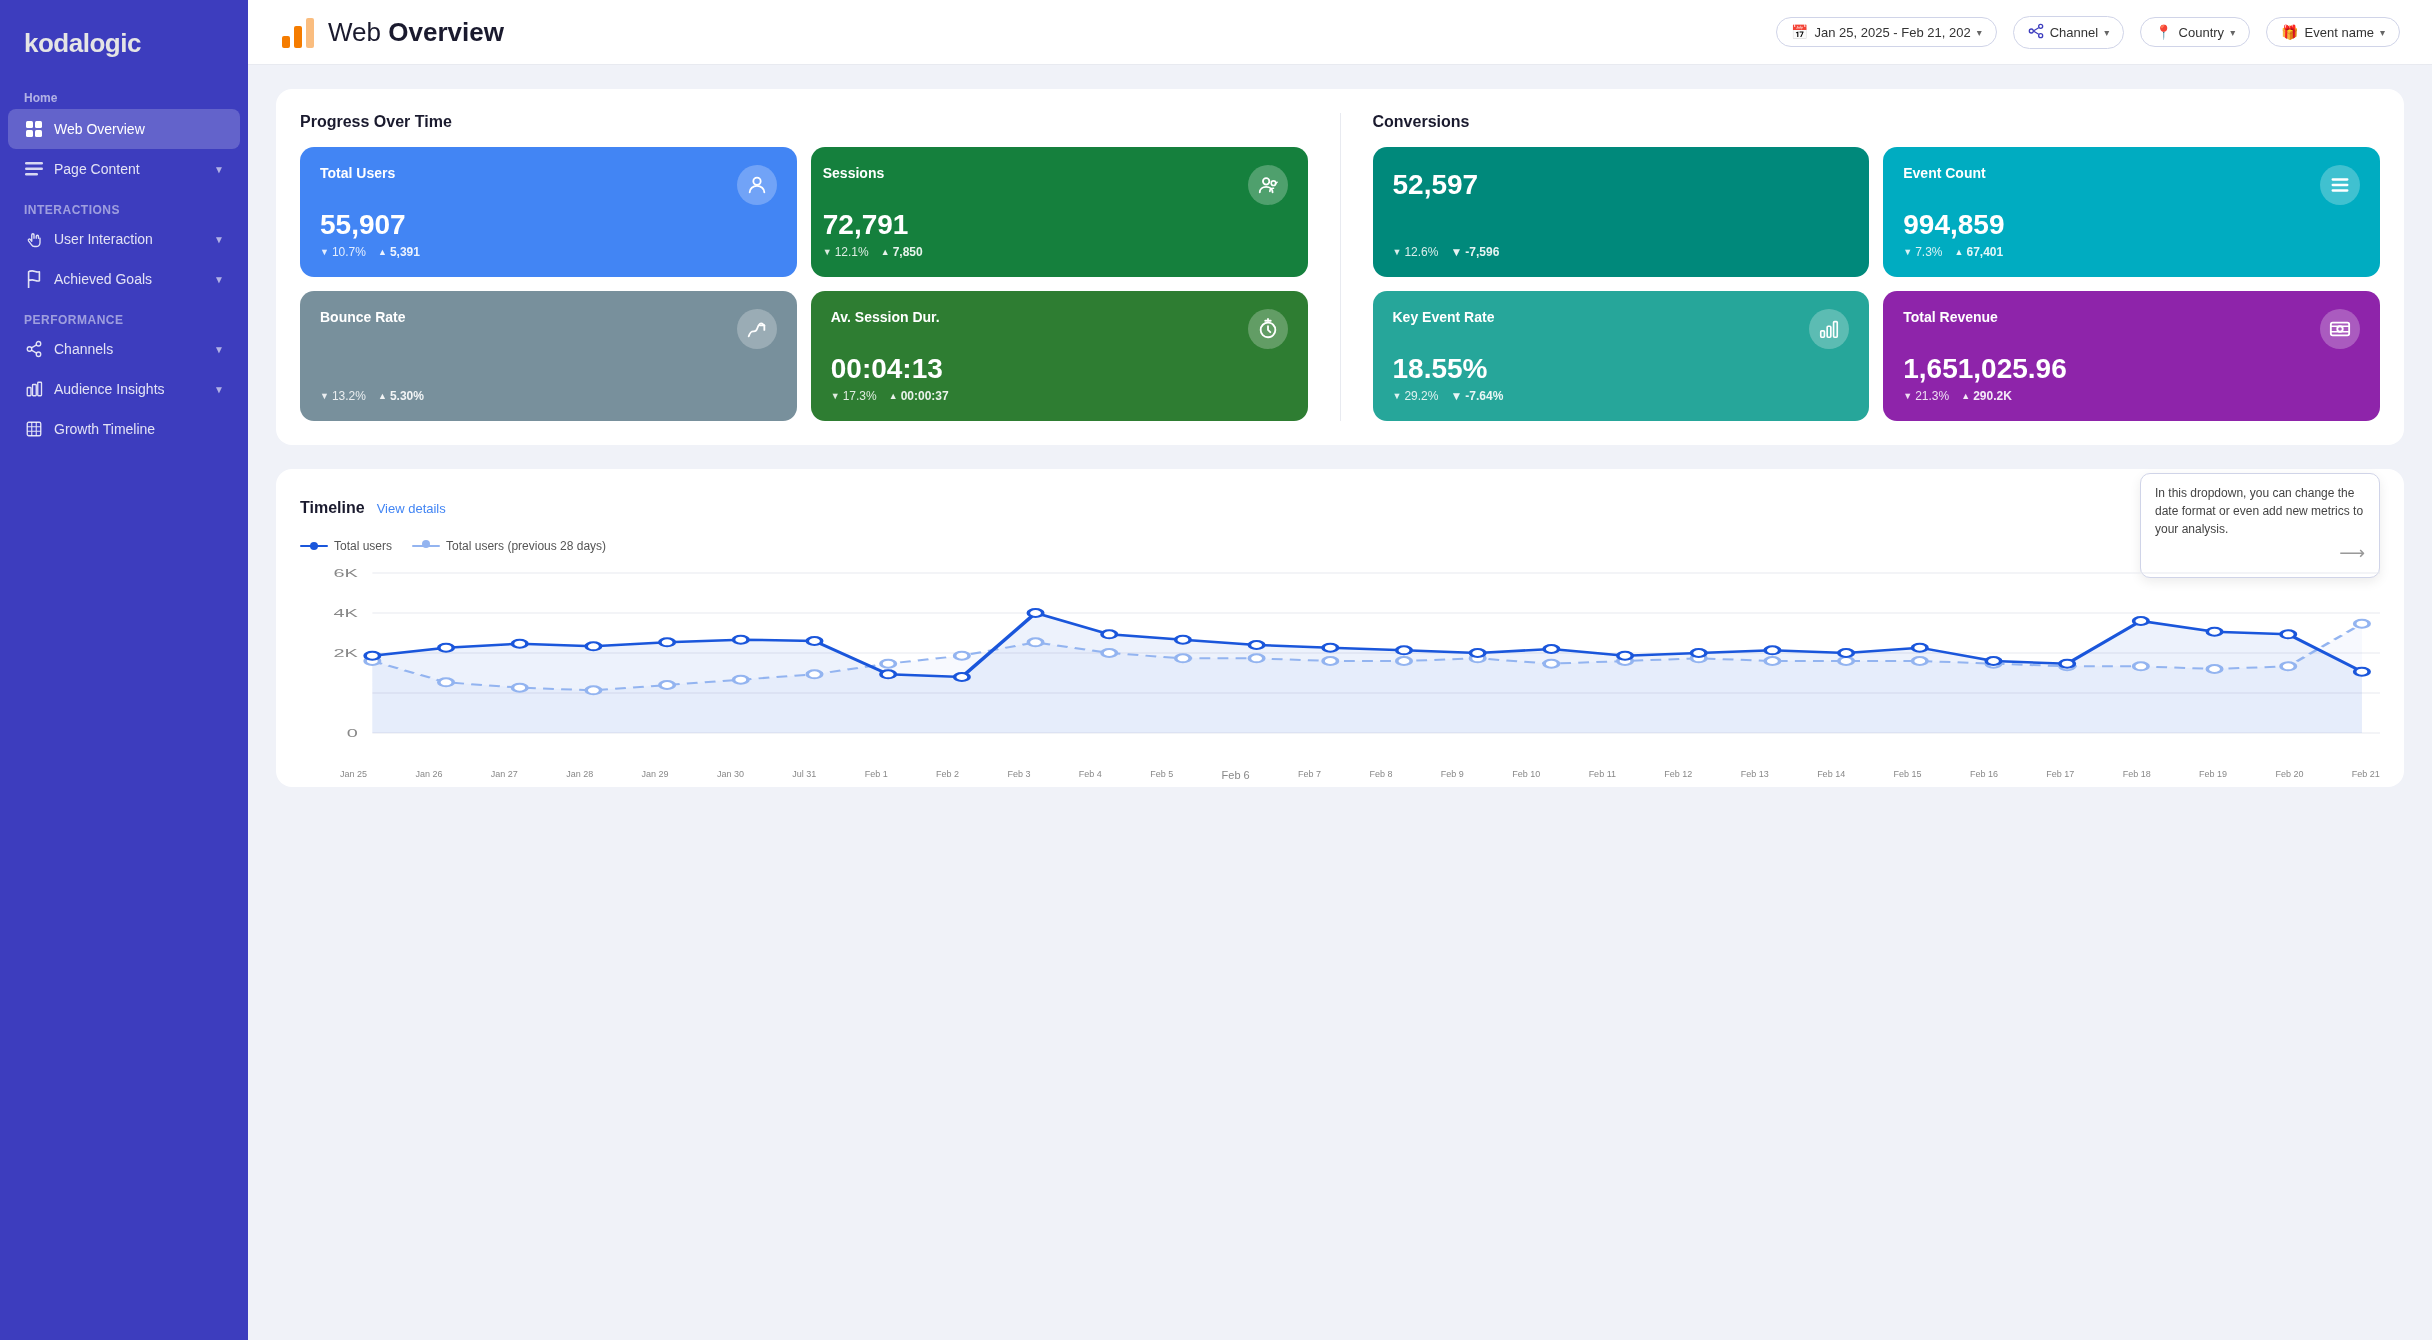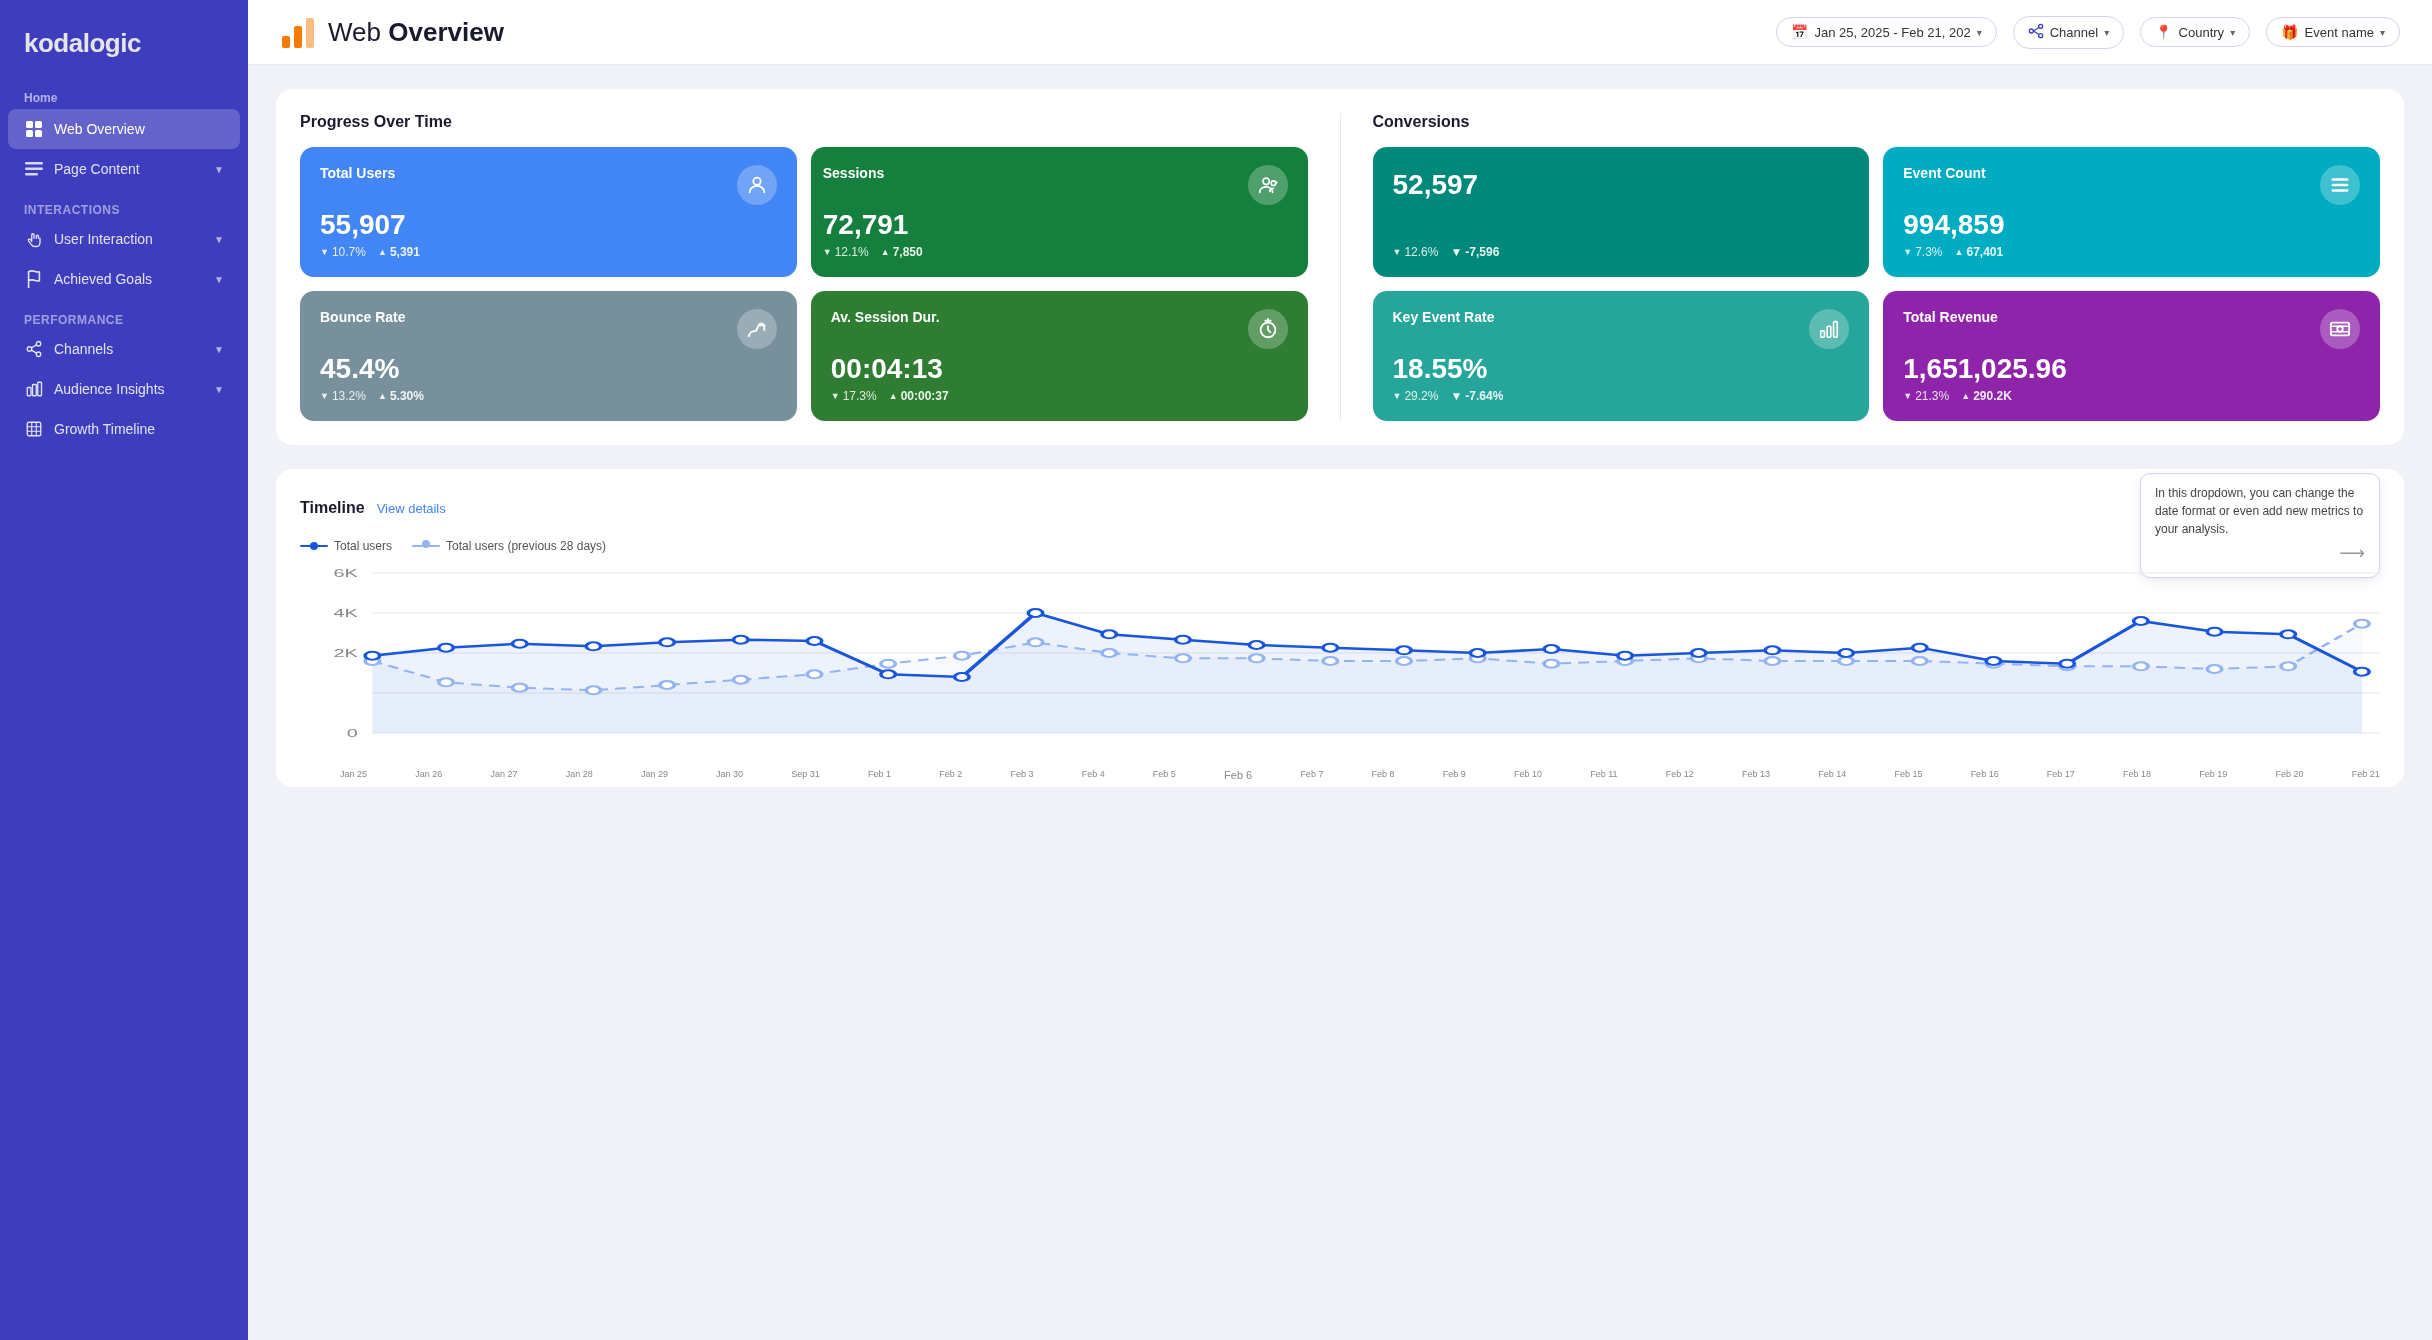--- a/index.html
+++ b/index.html
@@ -510,21 +510,20 @@
           <div class="card card-gray">
             <div class="card-header">
               <span class="card-label">Bounce Rate</span>
               <div class="card-icon">
                 <svg width="22" height="22" viewBox="0 0 24 24" fill="none">
                   <path d="M3 20 C6 10 10 18 12 12 S16 4 20 8" stroke="white" stroke-width="2" stroke-linecap="round" fill="none"></path>
                   <polyline points="15,8 20,8 20,13" stroke="white" stroke-width="2" stroke-linecap="round" stroke-linejoin="round" fill="none"></polyline>
                 </svg>
               </div>
             </div>
-            <div class="card-value">45.4%</div>
             <div class="card-footer">
               <span class="card-change down">
                   <span>13.2%</span>
                 </span>
               <span class="card-delta up">
                   <span>5.30%</span>
                 </span>
             </div>
           </div>
 
@@ -746,21 +745,21 @@
             <circle cx="1140" cy="108.66666666666666" r="4" fill="white" stroke="#1a56db" stroke-width="2"></circle>
           </svg>
         
         <div id="x-labels" style="display:flex;justify-content:space-between;padding:0 0 0 40px;font-size:10px;color:#888;margin-top:2px;">
             <span style="font-size: 9px; color: rgb(136, 136, 136);">Jan 25</span>
             <span style="font-size: 9px; color: rgb(136, 136, 136);">Jan 26</span>
             <span style="font-size: 9px; color: rgb(136, 136, 136);">Jan 27</span>
             <span style="font-size: 9px; color: rgb(136, 136, 136);">Jan 28</span>
             <span style="font-size: 9px; color: rgb(136, 136, 136);">Jan 29</span>
             <span style="font-size: 9px; color: rgb(136, 136, 136);">Jan 30</span>
-            <span style="font-size: 9px; color: rgb(136, 136, 136);">Sep 31</span>
+            <span style="font-size: 9px; color: rgb(136, 136, 136);">Jul 31</span>
             <span style="font-size: 9px; color: rgb(136, 136, 136);">Feb 1</span>
             <span style="font-size: 9px; color: rgb(136, 136, 136);">Feb 2</span>
             <span style="font-size: 9px; color: rgb(136, 136, 136);">Feb 3</span>
             <span style="font-size: 9px; color: rgb(136, 136, 136);">Feb 4</span>
             <span style="font-size: 9px; color: rgb(136, 136, 136);">Feb 5</span>
             <span style="font-size: 11px; color: rgb(136, 136, 136);">Feb 6</span>
             <span style="font-size: 9px; color: rgb(136, 136, 136);">Feb 7</span>
             <span style="font-size: 9px; color: rgb(136, 136, 136);">Feb 8</span>
             <span style="font-size: 9px; color: rgb(136, 136, 136);">Feb 9</span>
             <span style="font-size: 9px; color: rgb(136, 136, 136);">Feb 10</span>

